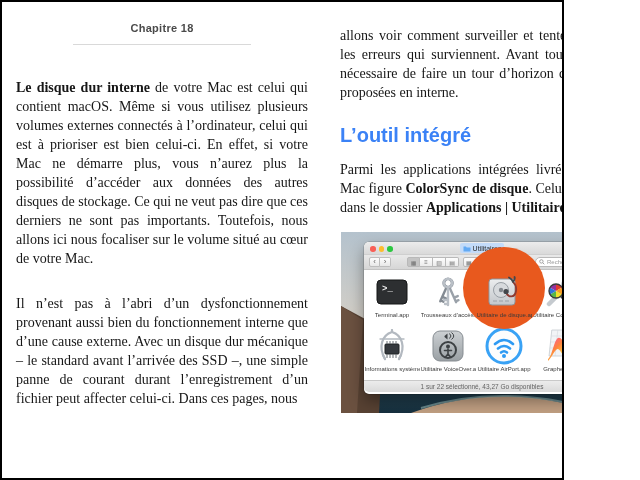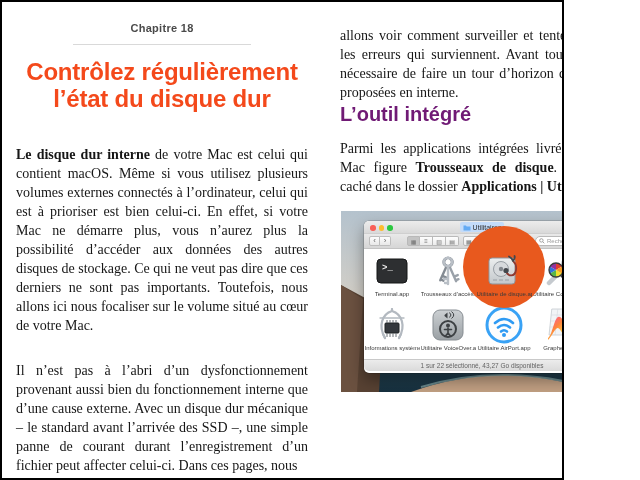--- a/index.html
+++ b/index.html
@@ -14,21 +14,21 @@
   .col-right { position: absolute; left: 338px; top: 24px; width: 295px; }
 
   .chapter { text-align: center; font: bold 11px/13px "Liberation Sans", sans-serif;
              color: #4a4a4a; letter-spacing: .3px; }
   .rule { width: 178px; height: 1px; background: #d9d9d9; margin: 9px auto 0; }
   h1.title { margin-top: 13px; text-align: center; color: #f4491b;
              font: bold 24px/27px "Liberation Sans", sans-serif; letter-spacing: -.2px; }
   p.body { font: 14px/19px "Liberation Serif", serif; text-align: justify; }
   .p1 { margin-top: 33px; }
   .p2 { margin-top: 26px; }
-  h2.section { font: bold 20px/24px "Liberation Sans", sans-serif; color: #701a75; }
+  h2.section { margin-top: 21px; font: bold 20px/24px "Liberation Sans", sans-serif; color: #3b82f6; }
   .p4 { margin-top: 13px; }
   .ref { color: #f4491b; font-weight: bold; }
   .p5 { margin-top: 11px; }
 
   
   .figure { position: relative; margin-top: 15px; margin-left: 1px; width: 296px; }
   .screenshot { position: relative; width: 296px; height: 181px; overflow: hidden; background:#9db0bd; }
   .fig-badge { position: absolute; top: -7px; right: 11px; width: 19px; height: 19px;
                background: #f0651c; border-radius: 3px; z-index: 6;
                display: flex; align-items: center; justify-content: center;
@@ -88,29 +88,28 @@
                   border-radius: 50%; background: #fdfdfd; border: .5px solid #aaa; }
 </style>
 </head>
 <body>
 
 <div class="page">
 
   <div class="col-left">
     <div class="chapter">Chapitre 18</div>
     <div class="rule"></div>
-    <h1 class="title">Contrôlez régulièrement l’état du disque dur</h1>
     <p class="body p1"><b>Le disque dur interne</b><span> de votre Mac est celui qui contient macOS. Même si vous utilisez plusieurs volumes externes connectés à l’ordinateur, celui qui est à prioriser est bien celui-ci. En effet, si votre Mac ne démarre plus, vous n’aurez plus la possibilité d’accéder aux données des autres disques de stockage. Ce qui ne veut pas dire que ces derniers ne sont pas importants. Toutefois, nous allons ici nous focaliser sur le volume situé au cœur de votre Mac.</span></p>
     <p class="body p2">Il n’est pas à l’abri d’un dysfonctionnement provenant aussi bien du fonctionnement interne que d’une cause externe. Avec un disque dur mécanique – le standard avant l’arrivée des SSD –, une simple panne de courant durant l’enregistrement d’un fichier peut affecter celui-ci. Dans ces pages, nous</p>
   </div>
 
   <div class="col-right">
     <p class="body">allons voir comment surveiller et tenter de réparer les erreurs qui surviennent. Avant tout cela, il est nécessaire de faire un tour d’horizon des fonctions proposées en interne.</p>
     <h2 class="section">L’outil intégré</h2>
-    <p class="body p4"><span>Parmi les applications intégrées livrées avec tout Mac figure </span><b>Trousseaux de disque</b><span>. Celui-ci est caché dans le dossier </span><b>Applications | Utilitaire</b><span> </span><span class="ref">(1)</span><span>.</span></p>
+    <p class="body p4"><span>Parmi les applications intégrées livrées avec tout Mac figure </span><b>ColorSync de disque</b><span>. Celui-ci est caché dans le dossier </span><b>Applications | Utilitaire</b><span> </span><span class="ref">(1)</span><span>.</span></p>
 
     <div class="figure">
       <div class="fig-badge">1</div>
       <div class="screenshot">
 
         <svg class="desktop-bg" width="296" height="181" viewBox="0 0 296 181">
           <defs>
             <linearGradient id="sky" x1="0" y1="0" x2="0" y2="1">
               <stop offset="0" stop-color="#b4c2cd"></stop>
                 <stop offset="1" stop-color="#dbd2c5"></stop>

